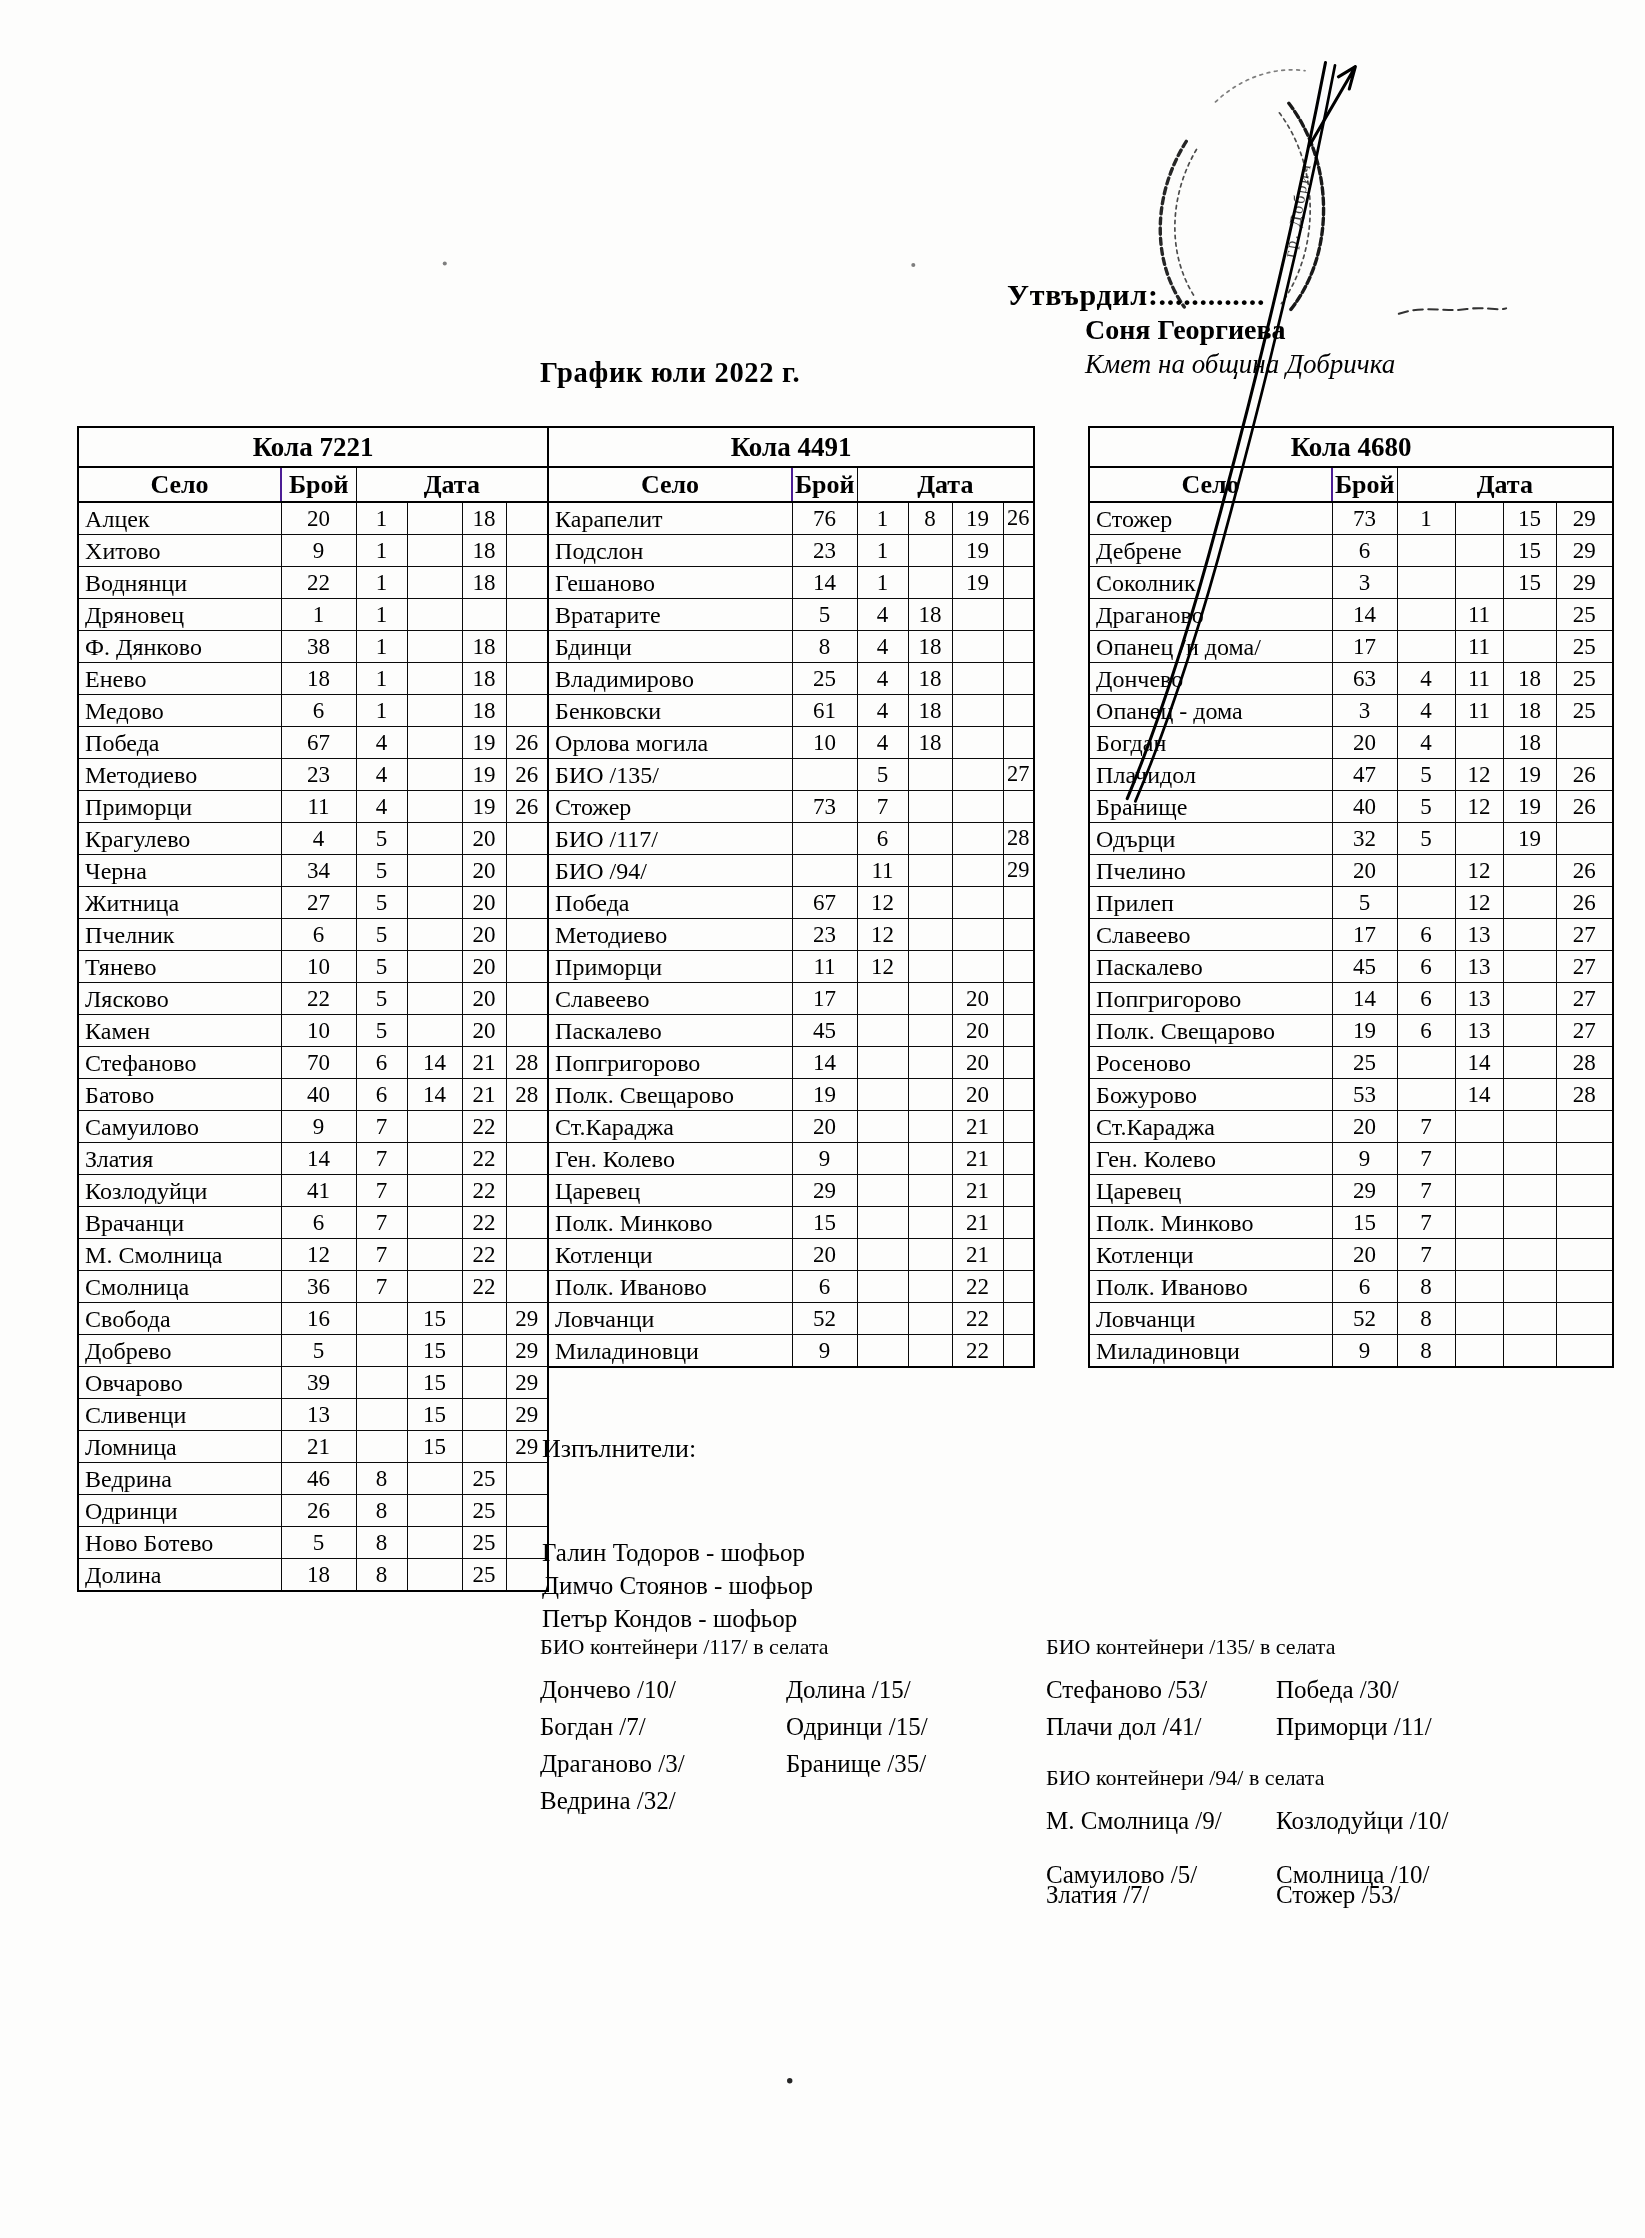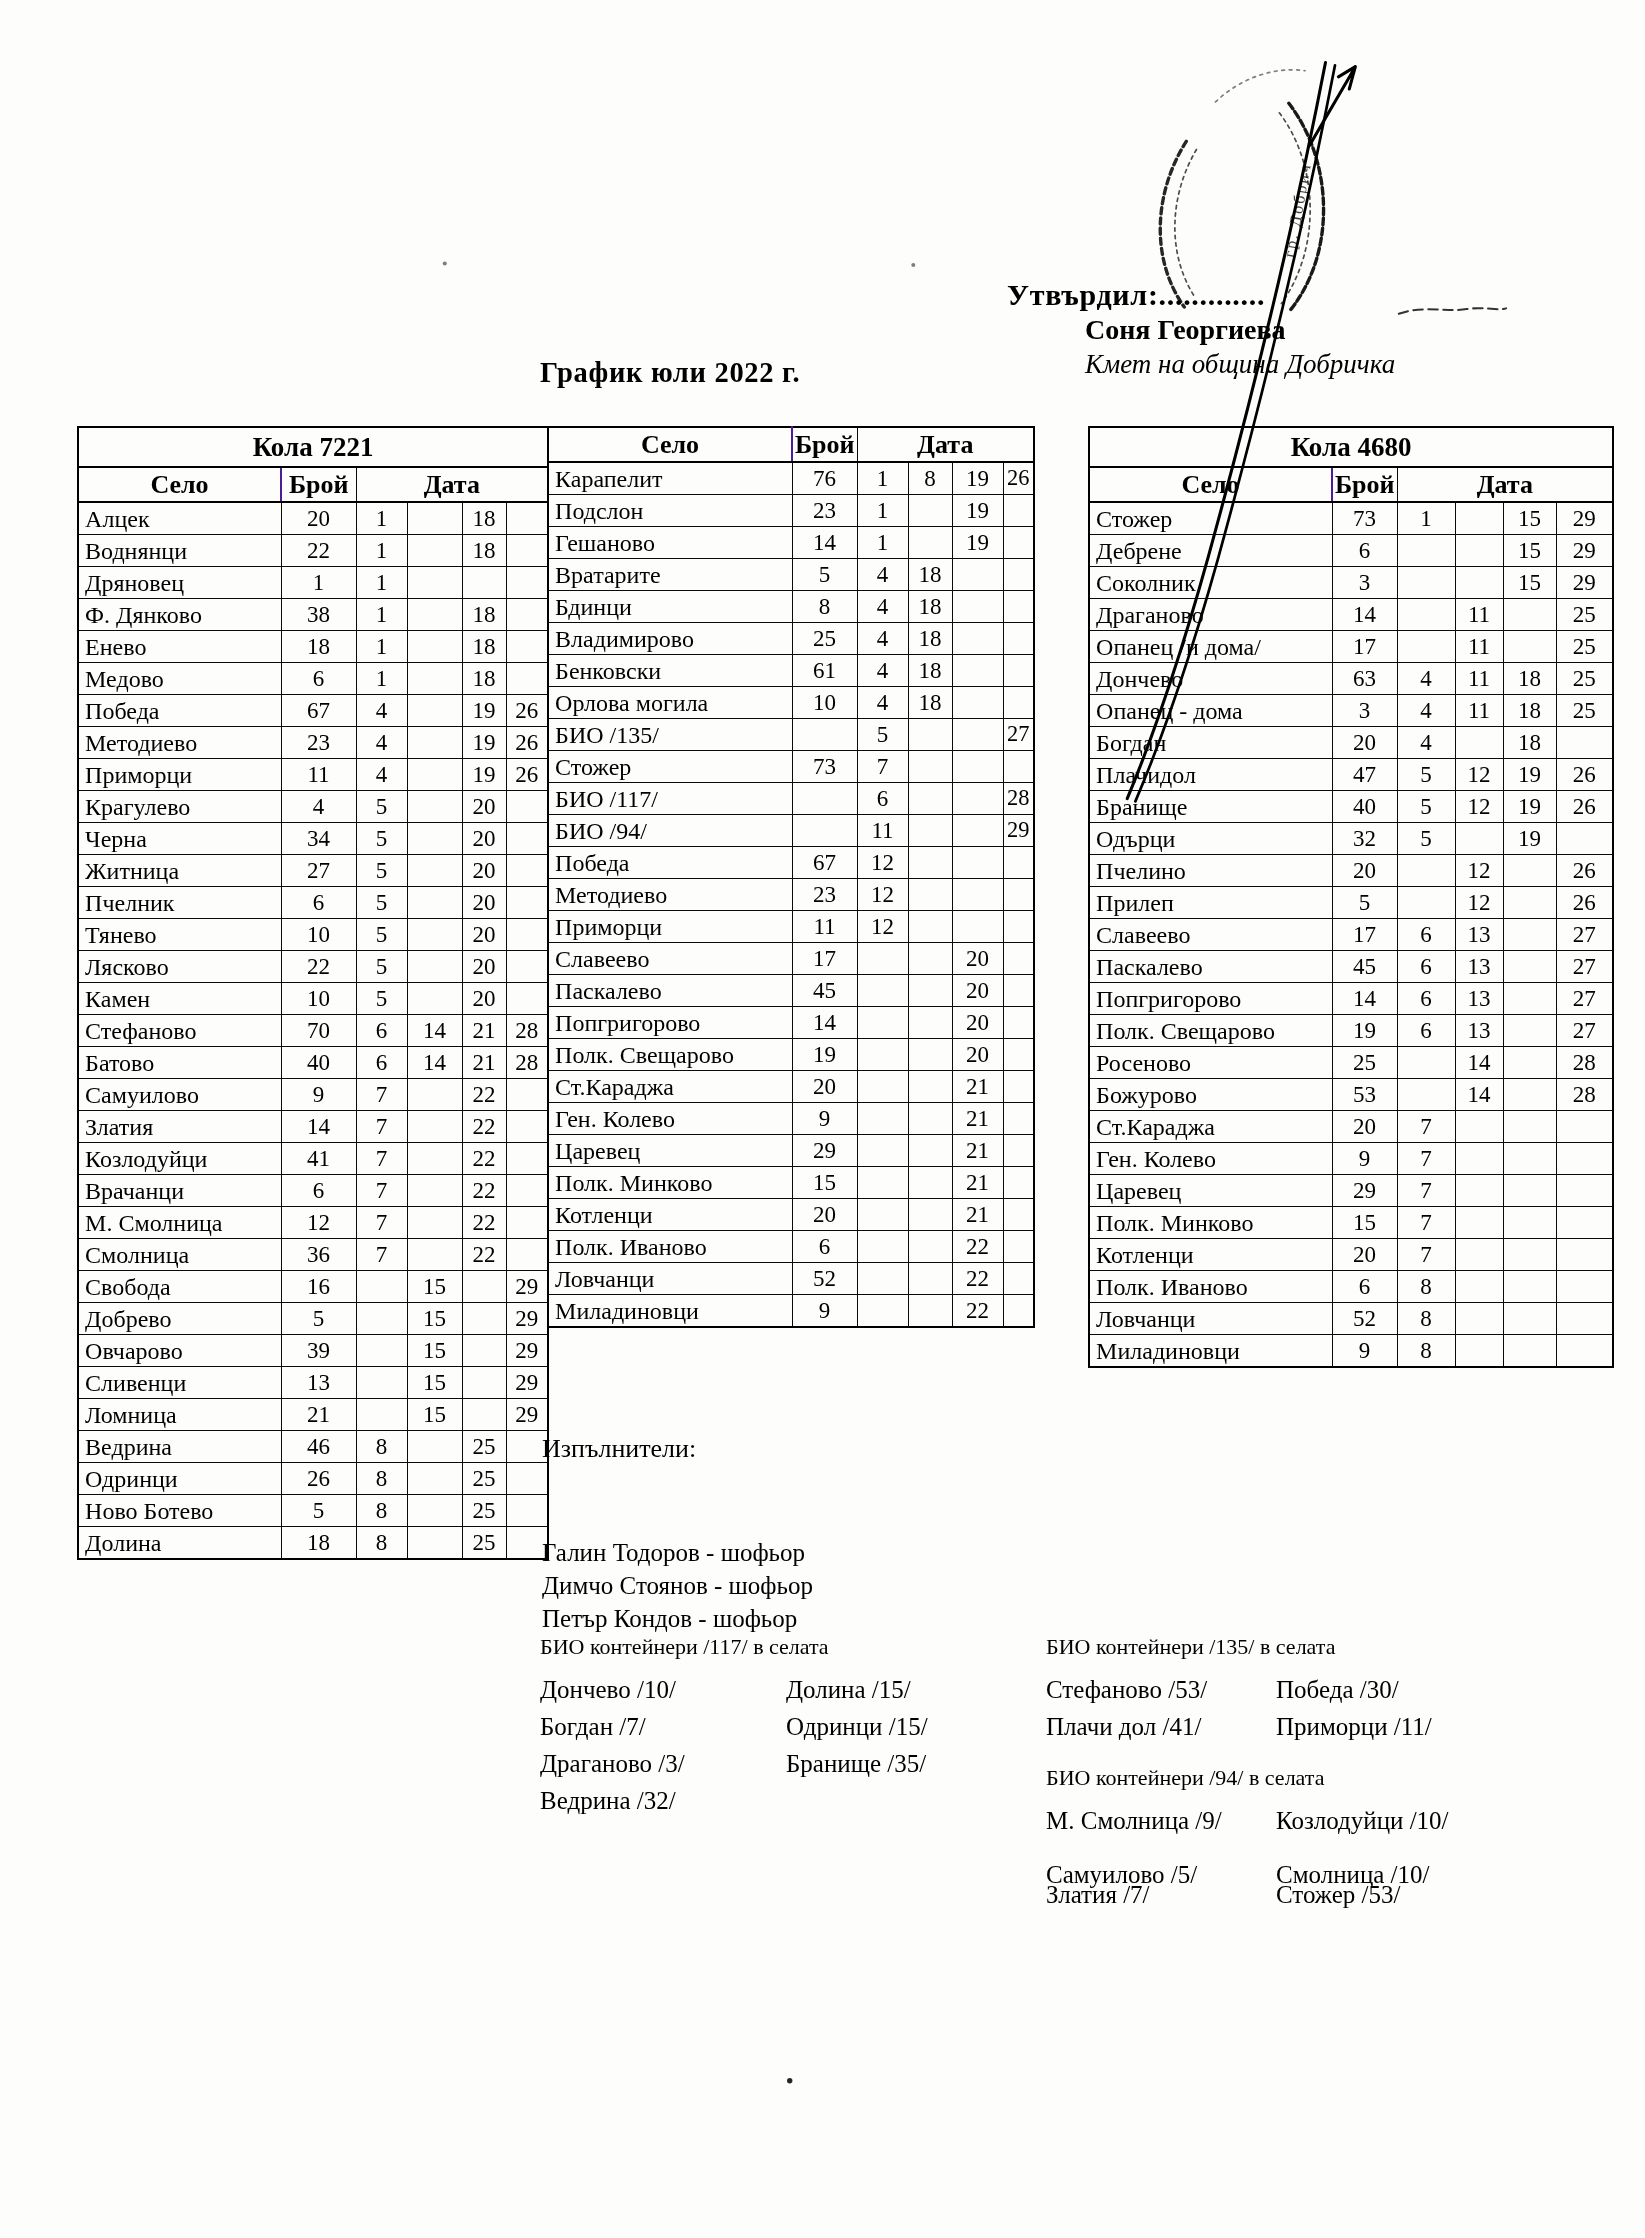--- a/index.html
+++ b/index.html
@@ -67,20 +67,28 @@
       <tbody>
         <tr>
           <td class="v">Алцек</td>
           <td class="n">20</td>
           <td class="d d1">1</td>
           <td class="d d2"></td>
           <td class="d d3">18</td>
           <td class="d d4"></td>
         </tr>
         <tr>
+          <td class="v">Хитово</td>
+          <td class="n">9</td>
+          <td class="d d1">1</td>
+          <td class="d d2"></td>
+          <td class="d d3">18</td>
+          <td class="d d4"></td>
+        </tr>
+        <tr>
           <td class="v">Воднянци</td>
           <td class="n">22</td>
           <td class="d d1">1</td>
           <td class="d d2"></td>
           <td class="d d3">18</td>
           <td class="d d4"></td>
         </tr>
         <tr>
           <td class="v">Дряновец</td>
           <td class="n">1</td>
@@ -334,20 +342,23 @@
     <table class="sched t2" style="left: 547px; width: 485px;">
       <colgroup>
         <col style="width: 244px;">
         <col style="width: 65px;">
         <col style="width: 51px;">
         <col style="width: 44px;">
         <col style="width: 51px;">
         <col style="width: 31px;">
       </colgroup>
       <thead>
+        <tr class="car-row">
+          <th colspan="6">Кола 4491</th>
+        </tr>
         <tr class="head-row">
           <th class="vh">Село</th>
           <th>Брой</th>
           <th colspan="4">Дата</th>
         </tr>
       </thead>
       <tbody>
         <tr>
           <td class="v">Карапелит</td>
           <td class="n">76</td>

